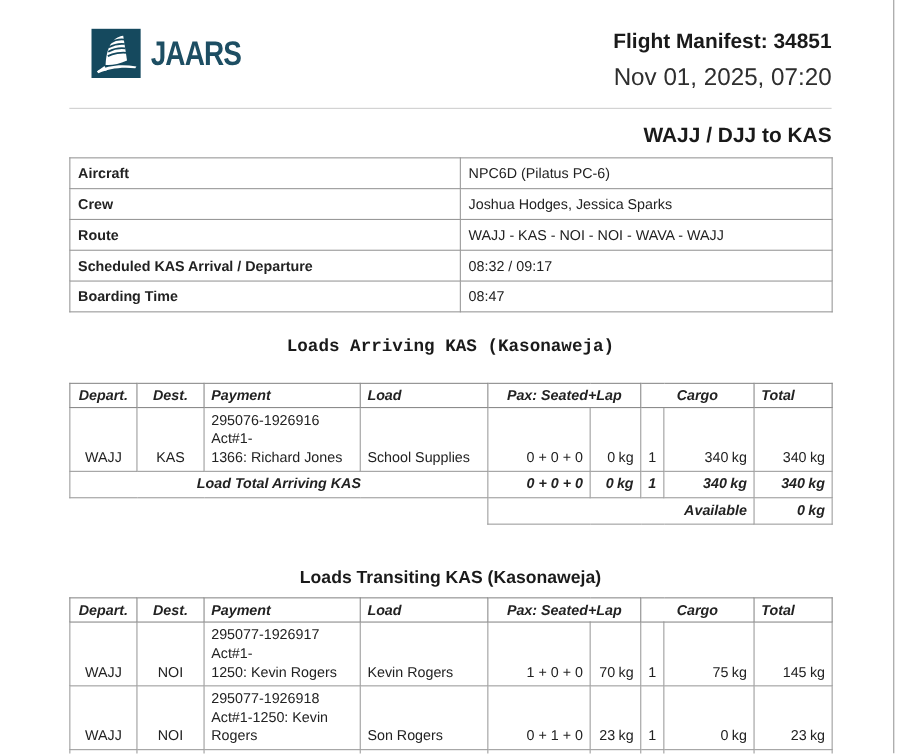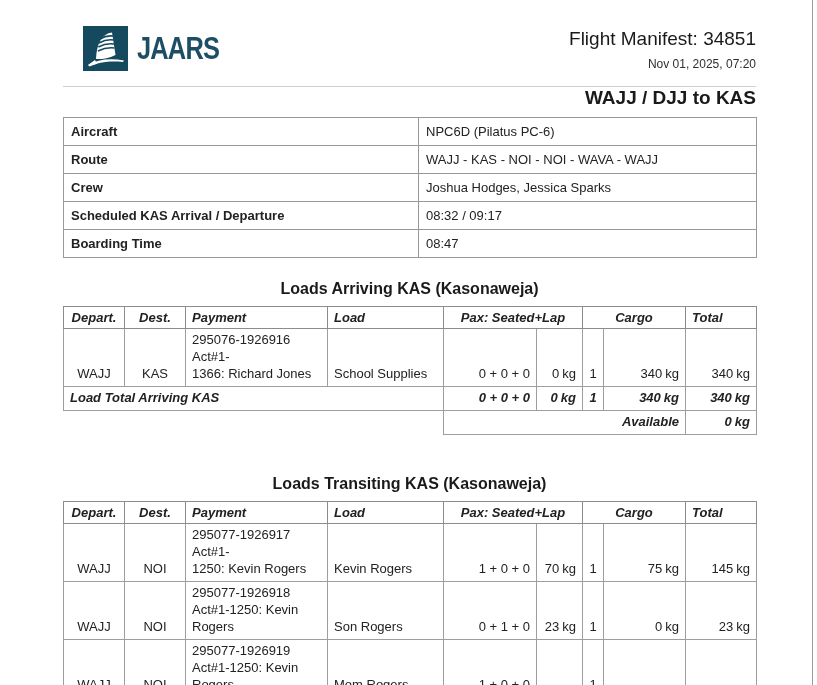--- a/index.html
+++ b/index.html
@@ -16,52 +16,52 @@
 
   
   .hdr { display: flex; justify-content: space-between; align-items: flex-start; margin-left: 20px; }
   .brand { display: flex; align-items: center; gap: 9px; }
   .brand svg { display: block; }
   .brand-word {
     font-weight: 700; font-size: 31px; color: #1d4e63; letter-spacing: -1px;
     transform: scaleX(0.82); transform-origin: left center; line-height: 1;
   }
   .hdr-right { text-align: right; padding-top: 2px; }
-  .manifest-title { font-size: 19px; font-weight: 400; color: #1a1a1a; }
-  .manifest-date { font-size: 12px; color: #2e2e2e; margin-top: 7px; }
+  .manifest-title { font-size: 19px; font-weight: 700; color: #1a1a1a; }
+  .manifest-date { font-size: 22px; color: #2e2e2e; margin-top: 7px; }
   .rule { border: 0; border-top: 1px solid #cfcfcf; margin-top: 15px; }
 
   
-  .route-title { text-align: right; font-size: 19px; font-weight: 700; color: #1a1a1a; }
+  .route-title { text-align: right; font-size: 19px; font-weight: 700; color: #1a1a1a; margin-top: 14px; }
 
   
   table { border-collapse: collapse; width: 693px; table-layout: fixed; }
   td, th { font-size: 13px; color: #222; }
   .info { margin-top: 8px; }
   .info td { border: 1px solid #999; height: 28px; vertical-align: middle; padding: 2px 7px; }
   .info .lbl { width: 355px; font-weight: 700; }
   .info .val { width: 338px; margin-top: 12px; }
 
   
   .sec-title { text-align: center; font-weight: 700; font-size: 16px; color: #1a1a1a; }
-  .sec-title.first { margin-top: 22px; margin-bottom: 8px; }
+  .sec-title.first { margin-top: 22px; margin-bottom: 24px; font-family: Liberation Mono, monospace; }
   .sec-title.second { margin-top: 40px; margin-bottom: 8px; }
   .loads th {
     border: 1px solid #8c8c8c; font-weight: 700; font-style: italic;
     height: 22px; padding: 2px 6px; vertical-align: middle;
   }
   .loads td { border: 1px solid #9e9e9e; padding: 2px 6px 4px; vertical-align: bottom; line-height: 17px; }
   .loads th.c, .loads td.c { text-align: center; }
   .loads th.l, .loads td.l { text-align: left; }
   .loads td.r { text-align: right; }
   .loads td.lt { border-left-color: #bcbcbc; }
   .pre { white-space: pre-line; }
   .u { font-size: 13px; margin-left: 3px; }
   .tot td { font-weight: 700; font-style: italic; height: 22px; }
-  .tot .tot-label { text-align: left; }
+  .tot .tot-label { text-align: center; }
   .avail td { height: 24px; font-weight: 700; font-style: italic; }
   .avail .blank { border: none; }
 </style>
 </head>
 <body>
 
 <div class="window-edge"></div>
 
 <div class="page">
 
@@ -90,26 +90,26 @@
 
   <div class="route-title">WAJJ / DJJ to KAS</div>
 
   <table class="info">
     <tbody>
       <tr>
         <td class="lbl">Aircraft</td>
         <td class="val">NPC6D (Pilatus PC-6)</td>
       </tr>
       <tr>
+        <td class="lbl">Crew</td>
+        <td class="val">Joshua Hodges, Jessica Sparks</td>
+      </tr>
+      <tr>
         <td class="lbl">Route</td>
         <td class="val">WAJJ - KAS - NOI - NOI - WAVA - WAJJ</td>
-      </tr>
-      <tr>
-        <td class="lbl">Crew</td>
-        <td class="val">Joshua Hodges, Jessica Sparks</td>
       </tr>
       <tr>
         <td class="lbl">Scheduled KAS Arrival / Departure</td>
         <td class="val">08:32 / 09:17</td>
       </tr>
       <tr>
         <td class="lbl">Boarding Time</td>
         <td class="val">08:47</td>
       </tr>
     </tbody>

